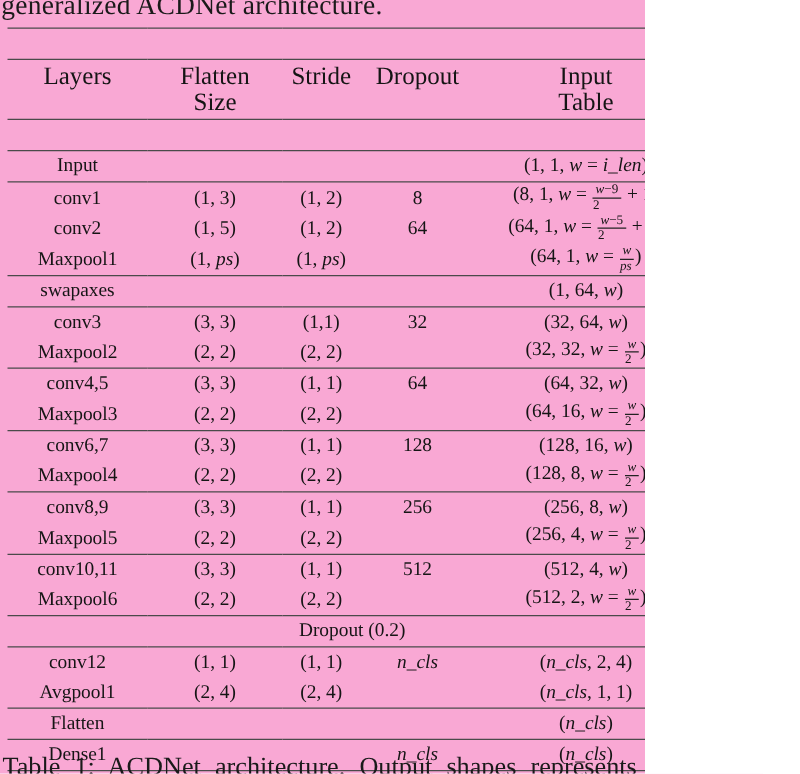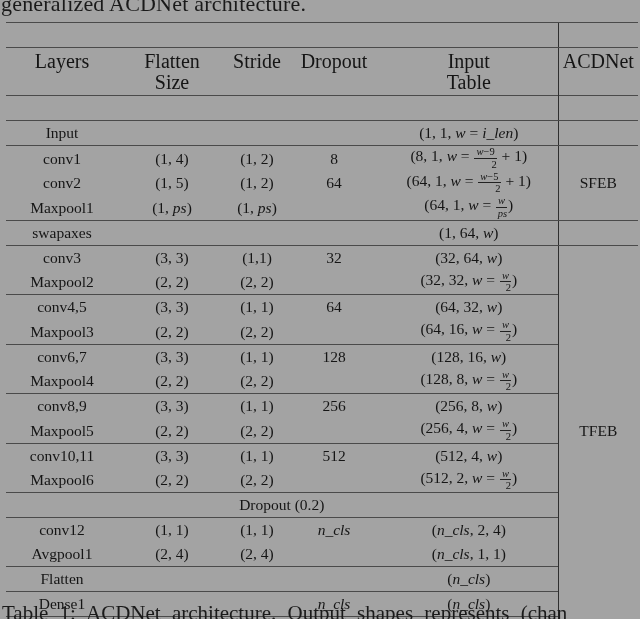--- a/index.html
+++ b/index.html
@@ -1,18 +1,18 @@
 <!DOCTYPE html>
 <html><head>
 <meta charset="utf-8">
 <style>
   html,body{margin:0;padding:0;background:#fff;}
   #canvas{
-    position:relative;width:640px;height:619px;overflow:hidden;
-    background:#a3a3a3;color:#151515;
+    position:relative;width:516px;height:619px;overflow:hidden;
+    background:#f9a8d4;color:#151515;
     font-family:"Liberation Serif","DejaVu Serif",serif;
   }
   
   #toptext{
     position:absolute;left:1px;top:-9px;font-size:22px;white-space:nowrap;
     color:#1a1a1a;letter-spacing:0.2px;
   }
   #caption{
     position:absolute;left:2px;top:601px;font-size:21px;white-space:nowrap;
     color:#1a1a1a;word-spacing:6px;
@@ -33,21 +33,21 @@
   tr.dbl td{
     height:4px;border-top:1.2px solid #4a4a4a;border-bottom:1.2px solid #4a4a4a;
   }
   .vline{border-left:1.3px solid #2f2f2f;}
   .br{border-bottom:1.2px solid #4a4a4a;}
   tr.short td{height:19px;}
   .left-al{text-align:left;padding-left:6px;font-family:Liberation Serif, serif;}
   .it{font-style:italic;}
   .frac{
     display:inline-block;vertical-align:-0.62em;font-size:10.5px;
-    line-height:1.12;text-align:right;margin:0 1px;
+    line-height:1.12;text-align:left;margin:0 1px;
   }
   .frac .fn{display:block;border-bottom:1px solid #222;padding:0 2px;}
   .frac .fd{display:block;}
 </style>
 </head>
 <body>
 
 <div id="canvas">
 
   <div id="toptext">generalized ACDNet architecture.</div>
@@ -88,21 +88,21 @@
     <tr>
           <td class="br">Input</td>
           <td class="br"></td>
           <td class="br"></td>
           <td class="br"></td>
           <td class="br">(1, 1, <span class="it">w</span> = <span class="it">i_len</span>)</td>
           <td class="vline br" rowspan="1"></td>
         </tr>
         <tr>
           <td>conv1</td>
-          <td>(1, 4)</td>
+          <td>(1, 3)</td>
           <td>(1, 2)</td>
           <td>8</td>
           <td>(8, 1, <span class="it">w</span> = <span class="frac"><span class="fn"><span class="it">w</span>−9</span><span class="fd">2</span></span> + 1)</td>
           <td class="vline br" rowspan="3">SFEB</td>
         </tr>
         <tr>
           <td>conv2</td>
           <td>(1, 5)</td>
           <td>(1, 2)</td>
           <td>64</td>

